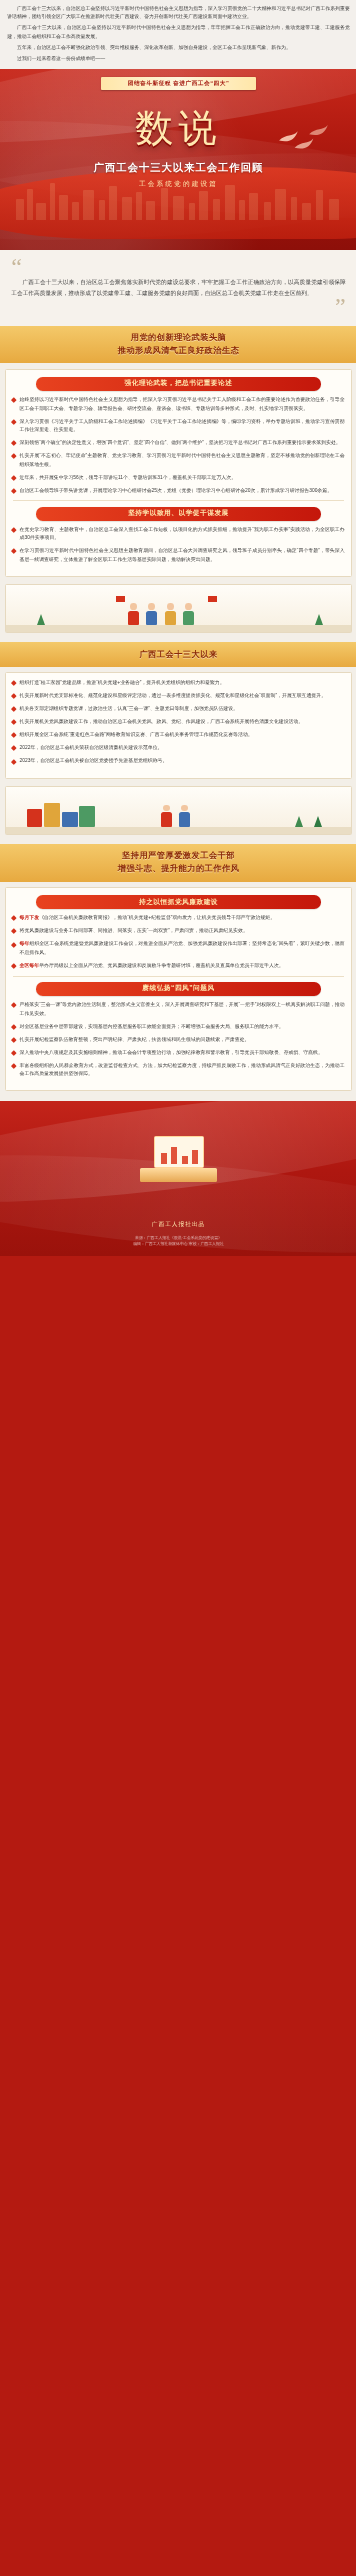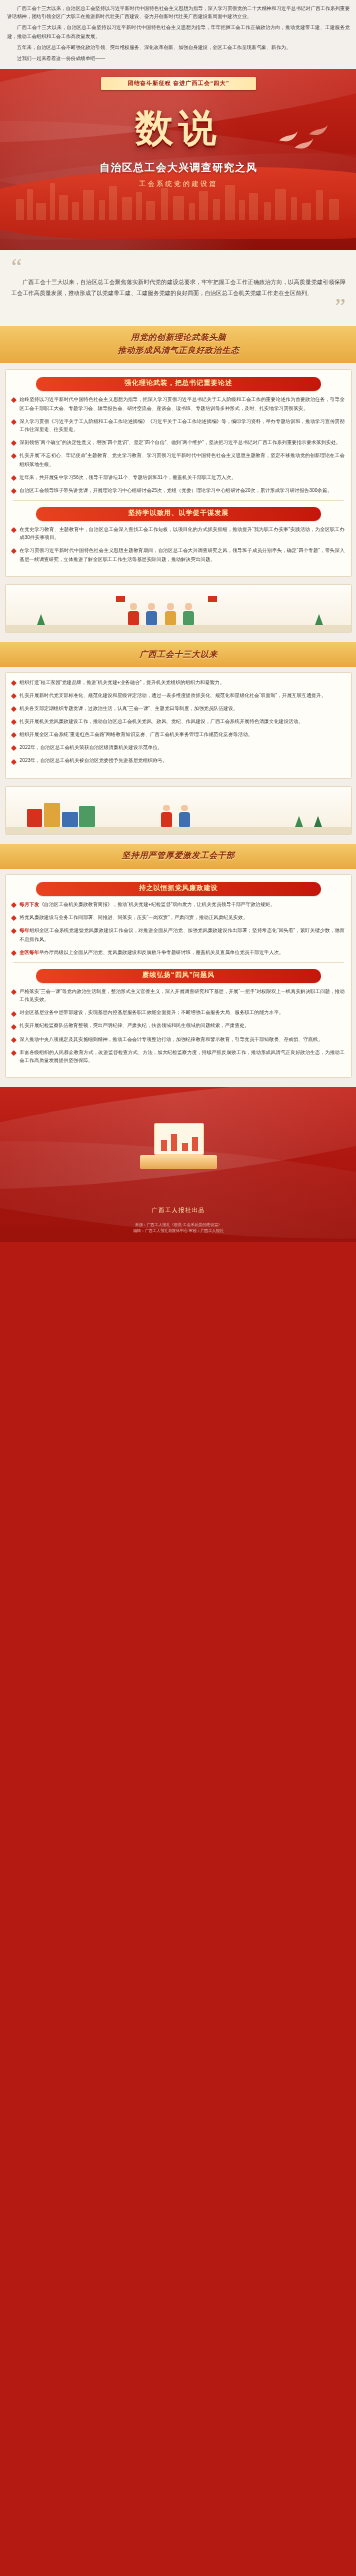--- a/index.html
+++ b/index.html
@@ -73,21 +73,21 @@
     padding: 2.1px 0;
     border-radius: 1px;
     font-weight: bold;
     box-shadow: 0 0.5px 1.5px rgba(0,0,0,.25);
   }
   .hero-title {
     position: relative;
     text-align:center;
     margin-top: 13.4px;
     font-size: 38px;
-    font-weight: bold;
+    font-weight: normal;
     letter-spacing: 5.2px;
     color: #ffe9b0;
     text-shadow: 0 1.5px 0 #8c0d07, 0 3.1px 6.2px rgba(0,0,0,.35);
     font-family: "Liberation Serif", serif;
   }
   .hero-sub1 {
     position:relative;
     text-align:center;
     margin-top: 7.2px;
     font-size: 10.3px;
@@ -133,21 +133,20 @@
   .section {
     background: #f3efe8;
     padding: 0 0 9.3px 0;
   }
   .sec-head {
     background: linear-gradient(180deg,#f4c96a 0%, #e7a93f 100%);
     margin: 0 0 0 0;
     padding: 6.2px 5.2px 7.2px 5.2px;
     text-align:center;
     color: #8c2b08;
-    font-style: italic;
   }
   .sec-head .l1 {
     font-size: 8.2px; font-weight: bold; letter-spacing: 0.5px;
     text-shadow: 0 0.5px 0 rgba(255,255,255,.45);
   }
   .sec-head .l2 {
     font-size: 8.2px; font-weight: bold; letter-spacing: 0.5px; margin-top: 2.1px;
     text-shadow: 0 0.5px 0 rgba(255,255,255,.45);
   }
   .sec-body {
@@ -264,21 +263,21 @@
   </div>
 
   <div class="hero">
     <div class="swoosh s1"></div>
     <div class="swoosh s2"></div>
     <div class="swoosh s3"></div>
     <div class="ribbon-red"></div>
 
     <div class="hero-top-label">团结奋斗新征程 奋进广西工会“四大”</div>
     <div class="hero-title">数说</div>
-    <div class="hero-sub1">自治区总工会大兴调查研究之风</div>
+    <div class="hero-sub1">广西工会十三大以来工会工作回顾</div>
     <div class="hero-sub2">工会系统党的建设篇</div>
 
     <svg class="doves" width="57" height="28" viewBox="0 0 110 54">
       <path d="M4 30 C18 16 30 24 40 12 C34 30 22 34 4 30 Z" fill="#ffd7c0" opacity=".9"></path>
       <path d="M34 44 C48 30 60 38 70 26 C64 44 52 48 34 44 Z" fill="#ffd7c0" opacity=".75"></path>
       <path d="M62 18 C76 4 88 12 98 0 C92 18 80 22 62 18 Z" fill="#ffd7c0" opacity=".6"></path>
     </svg>
 
     <div class="city">
       <i style="left:15.5px;width:8.2px;height:21.6px"></i>
@@ -437,20 +436,21 @@
         <div class="body" style="background:#3f6fb0"></div>
       </div>
       <div class="plant" style="left:289px"></div>
       <div class="plant" style="left:308px;border-bottom-color:#2f7a42"></div>
     </div>
   </div>
 
   <div class="section">
     <div class="sec-head">
       <div class="l1">坚持用严管厚爱激发工会干部</div>
+      <div class="l2">增强斗志、提升能力的工作作风</div>
     </div>
     <div class="sec-body">
       <div class="sub-banner">持之以恒抓党风廉政建设</div>
 
       <div class="item">
         <span class="bullet"></span>
         <span class="txt"><b>每月下发</b><span>《自治区工会机关廉政教育简报》，推动“机关党建+纪检监督”双向发力，让机关党员领导干部严守政治规矩。</span></span>
       </div>
       <div class="item">
         <span class="bullet"></span>

